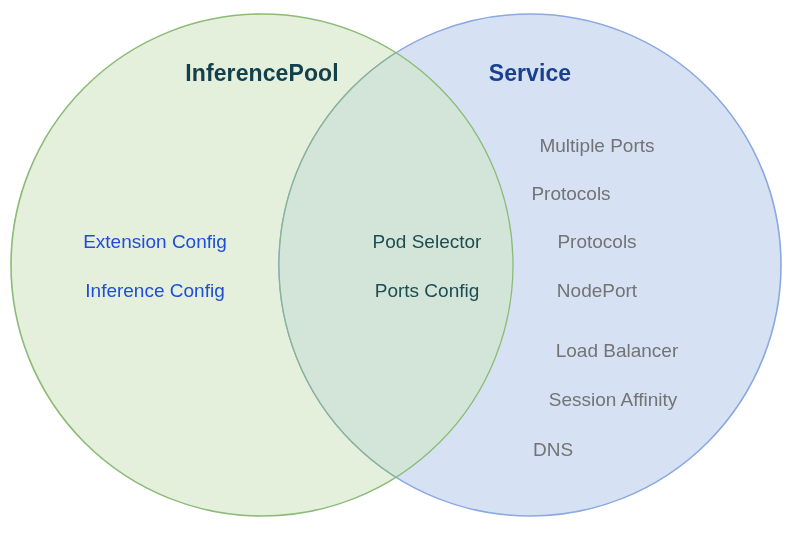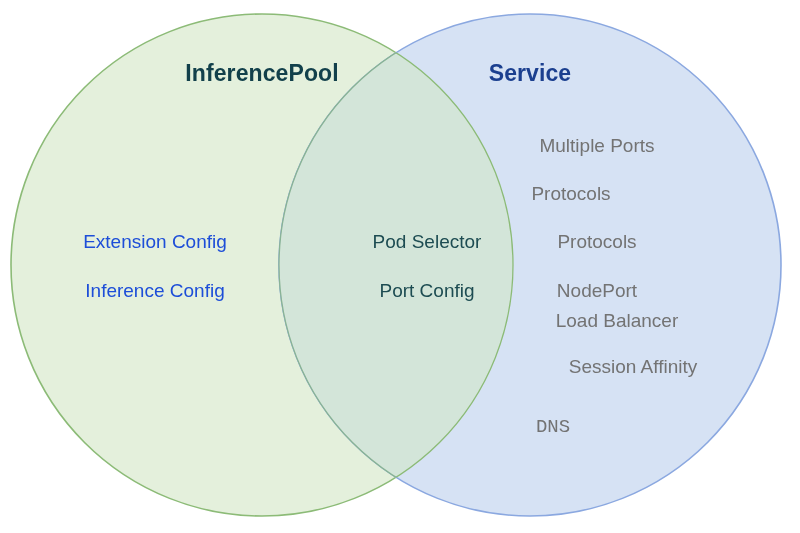--- a/index.html
+++ b/index.html
@@ -114,27 +114,27 @@
 
     <div class="title" id="title-right">Service</div>
 
     <div class="group-left">
       <div class="item item-left" style="left:155px; top:231px;">Extension Config</div>
       <div class="item item-left" style="left:155px; top:280px;text-align:center;">Inference Config</div>
     </div>
 
     <div class="group-center">
       <div class="item item-center" style="left:399px; top:231px;">Pod Selector</div>
-      <div class="item item-center" style="left:399px; top:280px;">Port Config</div>
+      <div class="item item-center" style="left:399px; top:280px;">Ports Config</div>
     </div>
 
     <div class="group-right">
       <div class="item item-right" style="left:597px; top:135px;">Multiple Ports</div>
       <div class="item item-right" style="left:571px; top:183px;">Protocols</div>
       <div class="item item-right" style="left:597px; top:231px;">Protocols</div>
       <div class="item item-right" style="left:597px; top:280px;text-align:right;">NodePort</div>
-      <div class="item item-right" style="left:617px; top:310px;">Load Balancer</div>
-      <div class="item item-right" style="left:613px; top:356px;margin-left:20px;">Session Affinity</div>
-      <div class="item item-right" style="left:553px; top:416px;font-family:Liberation Mono, monospace;">DNS</div>
+      <div class="item item-right" style="left:617px; top:340px;">Load Balancer</div>
+      <div class="item item-right" style="left:613px; top:389px;">Session Affinity</div>
+      <div class="item item-right" style="left:553px; top:439px;">DNS</div>
     </div>
 
   </div>
 </div>
 
 </body></html>

